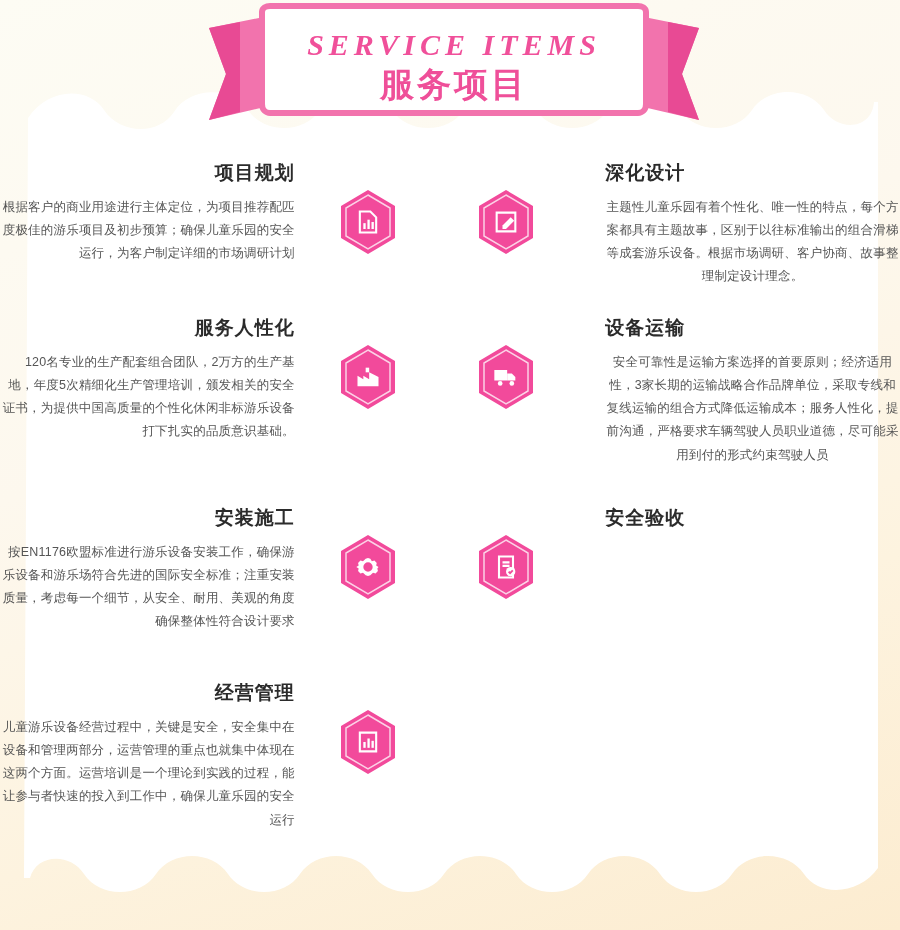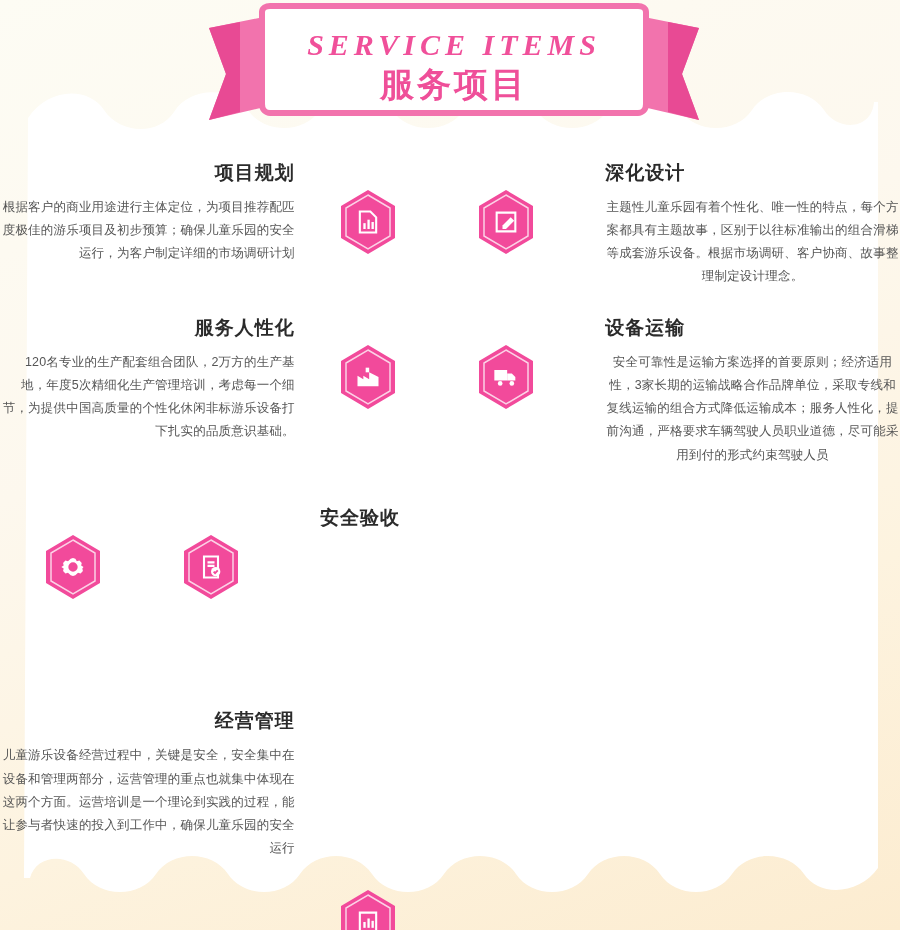--- a/index.html
+++ b/index.html
@@ -228,21 +228,21 @@
     </div>
     <div class="col-right">
       <div class="blk-title">深化设计</div>
       <div class="blk-body">主题性儿童乐园有着个性化、唯一性的特点，每个方案都具有主题故事，区别于以往标准输出的组合滑梯等成套游乐设备。根据市场调研、客户协商、故事整理制定设计理念。</div>
     </div>
   </div>
 
   <div class="row" style="height:190px;">
     <div class="col-left">
       <div class="blk-title">服务人性化</div>
-      <div class="blk-body">120名专业的生产配套组合团队，2万方的生产基地，年度5次精细化生产管理培训，考虑每一个细节，为提供中国高质量的个性化休闲非标游乐设备打下扎实的品质意识基础。</div>
+      <div class="blk-body">120名专业的生产配套组合团队，2万方的生产基地，年度5次精细化生产管理培训，颁发相关的安全证书，为提供中国高质量的个性化休闲非标游乐设备打下扎实的品质意识基础。</div>
     </div>
     <div class="col-icons">
       <div class="hex-wrap hex-left" style="top:28px;">
         <div class="hex">
           <svg width="62" height="68" viewBox="0 0 62 68">
               <polygon points="31,2 58,18 58,50 31,66 4,50 4,18" fill="#f24a9b"></polygon>
               <polygon points="31,7 53,20 53,48 31,61 9,48 9,20" fill="none" stroke="#ffffff" stroke-width="1.5" opacity="0.75"></polygon>
             </svg>
           <span class="glyph">
             <svg viewBox="0 0 24 24" fill="#fff">
@@ -269,20 +269,24 @@
         </div>
       </div>
     </div>
     <div class="col-right">
       <div class="blk-title">设备运输</div>
       <div class="blk-body">安全可靠性是运输方案选择的首要原则；经济适用性，3家长期的运输战略合作品牌单位，采取专线和复线运输的组合方式降低运输成本；服务人性化，提前沟通，严格要求车辆驾驶人员职业道德，尽可能采用到付的形式约束驾驶人员</div>
     </div>
   </div>
 
   <div class="row" style="height:175px;">
+    <div class="col-left">
+      <div class="blk-title">安装施工</div>
+      <div class="blk-body">按EN1176欧盟标准进行游乐设备安装工作，确保游乐设备和游乐场符合先进的国际安全标准；注重安装质量，考虑每一个细节，从安全、耐用、美观的角度确保整体性符合设计要求</div>
+    </div>
     <div class="col-icons">
       <div class="hex-wrap hex-left" style="top:28px;">
         <div class="hex">
           <svg width="62" height="68" viewBox="0 0 62 68">
               <polygon points="31,2 58,18 58,50 31,66 4,50 4,18" fill="#f24a9b"></polygon>
               <polygon points="31,7 53,20 53,48 31,61 9,48 9,20" fill="none" stroke="#ffffff" stroke-width="1.5" opacity="0.75"></polygon>
             </svg>
           <span class="glyph">
             <svg viewBox="0 0 24 24" fill="#fff">
                 <path d="M12 8a4 4 0 100 8 4 4 0 000-8zm9 4l-2-1.2.5-2.3-2-2-2.2.6L14 5l-2-.8L10 5 7.7 7.1 5.5 6.5l-2 2L4 10.8 2 12l2 1.2-.5 2.3 2 2 2.2-.6L10 19l2 .8 2-.8 2.3-2.1 2.2.6 2-2-.5-2.3z" fill-rule="evenodd"></path>
@@ -306,21 +310,21 @@
               </svg>
           </span>
         </div>
       </div>
     </div>
     <div class="col-right">
       <div class="blk-title">安全验收</div>
     </div>
   </div>
 
-  <div class="row" style="height:180px;align-items:flex-end;">
+  <div class="row" style="height:180px;">
     <div class="col-left">
       <div class="blk-title">经营管理</div>
       <div class="blk-body">儿童游乐设备经营过程中，关键是安全，安全集中在设备和管理两部分，运营管理的重点也就集中体现在这两个方面。运营培训是一个理论到实践的过程，能让参与者快速的投入到工作中，确保儿童乐园的安全运行</div>
     </div>
     <div class="col-icons">
       <div class="hex-wrap hex-left" style="top:28px;">
         <div class="hex">
           <svg width="62" height="68" viewBox="0 0 62 68">
               <polygon points="31,2 58,18 58,50 31,66 4,50 4,18" fill="#f24a9b"></polygon>
               <polygon points="31,7 53,20 53,48 31,61 9,48 9,20" fill="none" stroke="#ffffff" stroke-width="1.5" opacity="0.75"></polygon>

